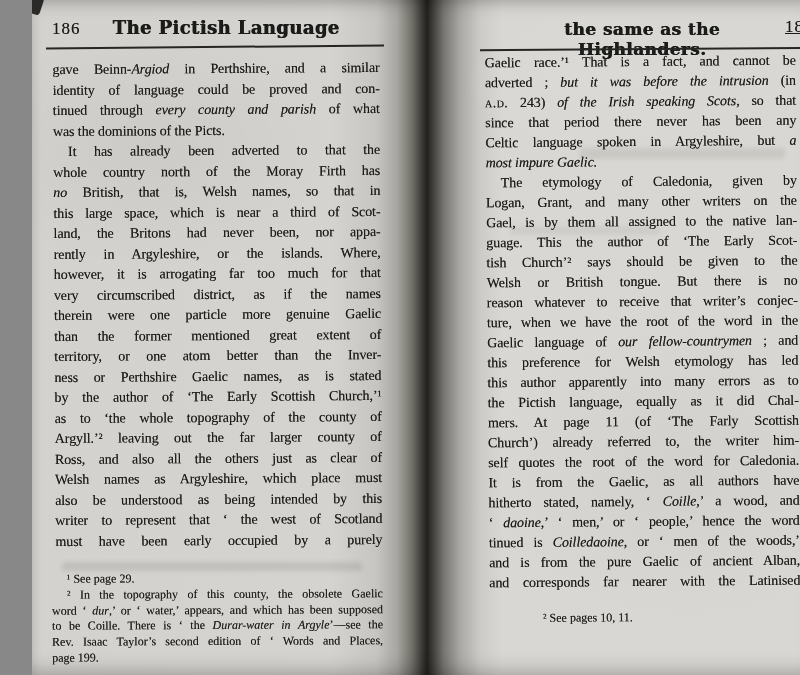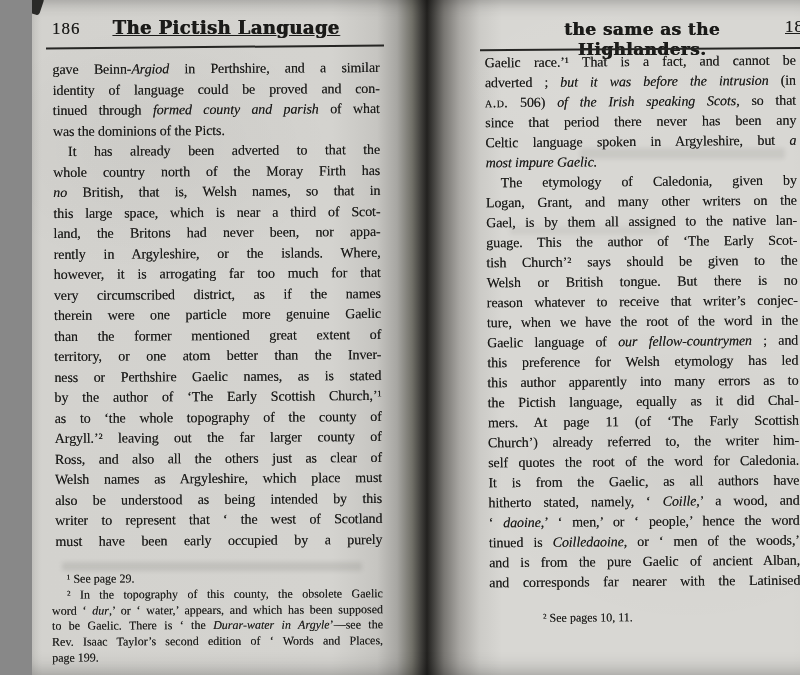--- a/index.html
+++ b/index.html
@@ -26,21 +26,21 @@
   .rule.right { left:448px; top:48px; width:344px; transform:rotate(-0.4deg); }
 
   .pagenum { position:absolute; font-size:17px; letter-spacing:1px;
     text-shadow:0 0 0.4px rgba(0,0,0,0.6); }
   .pagenum.left  { left:20px;  top:19px; }
   .pagenum.right { left:753px; top:17px;text-decoration:underline; }
 
   .running-title { position:absolute; text-align:center;
     font-family:"DejaVu Serif", serif; font-weight:bold; font-size:18px;
     letter-spacing:0.4px; text-shadow:0.6px 0 0 currentColor; }
-  .running-title.left  { left:58px;  top:17px; width:272px;text-decoration:underline; }
+  .running-title.left  { left:58px;  top:17px; width:272px; }
   .running-title.right { left:478px; top:19px; width:264px; font-size:17px; }
 
   .body { position:absolute; font-size:14px; letter-spacing:-0.1px;
     text-shadow:0 0 0.45px rgba(20,20,18,0.65); }
   .body.left  { left:22px;  top:59px; width:327px; line-height:20.5px;
     transform:rotate(-0.35deg); }
   .body.right { left:455px; top:52px; width:311px; line-height:20.0px;
     transform:rotate(-0.5deg); }
 
   .footnotes { position:absolute; font-size:12px;
@@ -80,21 +80,21 @@
   <div class="rule right"></div>
 
   <div class="ghost g1"></div>
   <div class="ghost g2"></div>
   <div class="ghost g3"></div>
   <div class="edge-sliver"></div>
 
   <div class="body left">
       <div class="line"><span>gave Beinn-</span><span class="i">Argiod</span><span> in Perthshire, and a similar</span></div>
       <div class="line"><span>identity of language could be proved and con-</span></div>
-      <div class="line"><span>tinued through </span><span class="i">formed county and parish</span><span> of what</span></div>
+      <div class="line"><span>tinued through </span><span class="i">every county and parish</span><span> of what</span></div>
       <div class="line end"><span>was the dominions of the Picts.</span></div>
       <div class="line ind"><span>It has already been adverted to that the</span></div>
       <div class="line"><span>whole country north of the Moray Firth has</span></div>
       <div class="line"><span class="i">no</span><span> British, that is, Welsh names, so that in</span></div>
       <div class="line"><span>this large space, which is near a third of Scot-</span></div>
       <div class="line"><span>land, the Britons had never been, nor appa-</span></div>
       <div class="line"><span>rently in Argyleshire, or the islands. Where,</span></div>
       <div class="line"><span>however, it is arrogating far too much for that</span></div>
       <div class="line"><span>very circumscribed district, as if the names</span></div>
       <div class="line"><span>therein were one particle more genuine Gaelic</span></div>
@@ -107,29 +107,29 @@
       <div class="line"><span>Ross, and also all the others just as clear of</span></div>
       <div class="line"><span>Welsh names as Argyleshire, which place must</span></div>
       <div class="line"><span>also be understood as being intended by this</span></div>
       <div class="line"><span>writer to represent that ‘ the west of Scotland</span></div>
       <div class="line"><span>must have been early occupied by a purely</span></div>
     </div>
   <div class="footnotes left">
       <div class="line ind end"><span>¹ See page 29.</span></div>
       <div class="line ind"><span>² In the topography of this county, the obsolete Gaelic</span></div>
       <div class="line"><span>word ‘ </span><span class="i">dur</span><span>,’ or ‘ water,’ appears, and which has been supposed</span></div>
-      <div class="line"><span>to be Gaelic. There is ‘ the </span><span class="i">Durar-water in Argyle</span><span>’—see the</span></div>
+      <div class="line"><span>to be Coille. There is ‘ the </span><span class="i">Durar-water in Argyle</span><span>’—see the</span></div>
       <div class="line"><span>Rev. Isaac Taylor’s second edition of ‘ Words and Places,</span></div>
       <div class="line end"><span>page 199.</span></div>
     </div>
 
   <div class="body right">
       <div class="line"><span>Gaelic race.’¹ That is a fact, and cannot be</span></div>
       <div class="line"><span>adverted ; </span><span class="i">but it was before the intrusion</span><span> (in</span></div>
-      <div class="line"><span class="sc">a.d.</span><span> 506) </span><span class="i">of the Irish speaking Scots</span><span>, so that</span></div>
+      <div class="line"><span class="sc">a.d.</span><span> 243) </span><span class="i">of the Irish speaking Scots</span><span>, so that</span></div>
       <div class="line"><span>since that period there never has been any</span></div>
       <div class="line"><span>Celtic language spoken in Argyleshire, but </span><span class="i">a</span></div>
       <div class="line end"><span class="i">most impure Gaelic.</span></div>
       <div class="line ind"><span>The etymology of Caledonia, given by</span></div>
       <div class="line"><span>Logan, Grant, and many other writers on the</span></div>
       <div class="line"><span>Gael, is by them all assigned to the native lan-</span></div>
       <div class="line"><span>guage. This the author of ‘The Early Scot-</span></div>
       <div class="line"><span>tish Church’² says should be given to the</span></div>
       <div class="line"><span>Welsh or British tongue. But there is no</span></div>
       <div class="line"><span>reason whatever to receive that writer’s conjec-</span></div>

